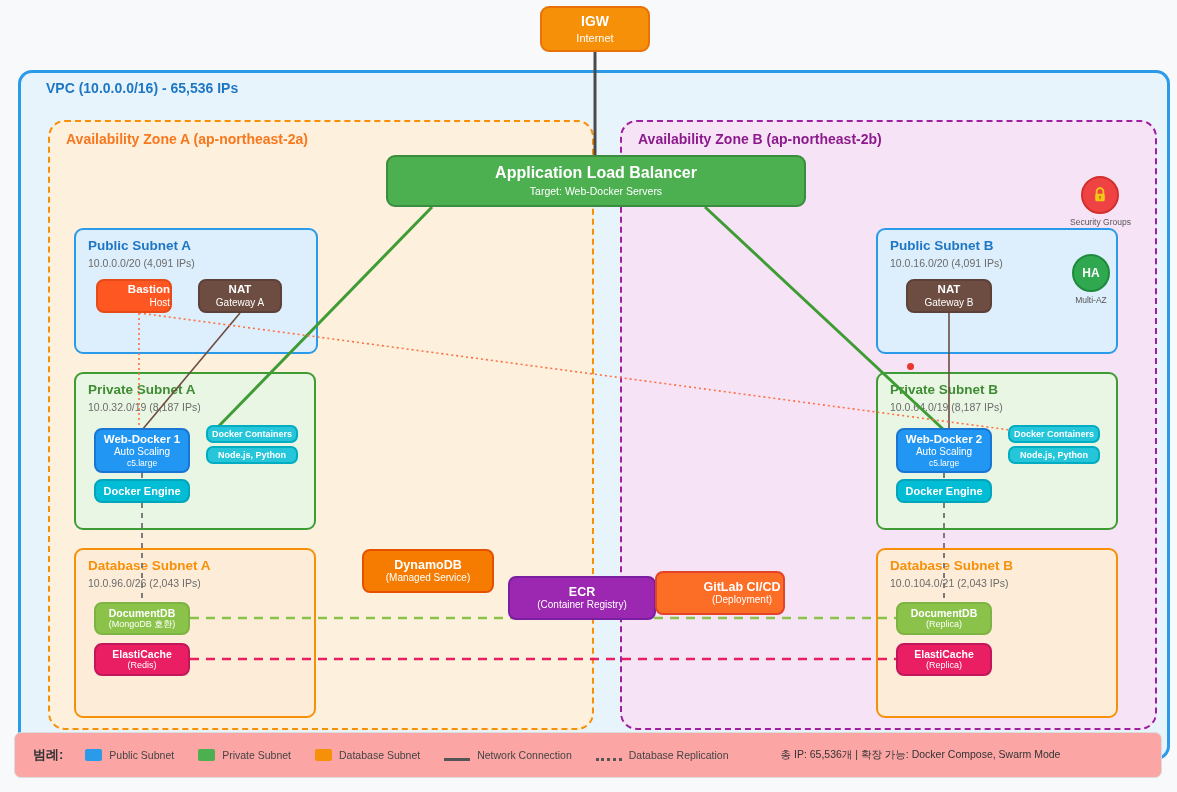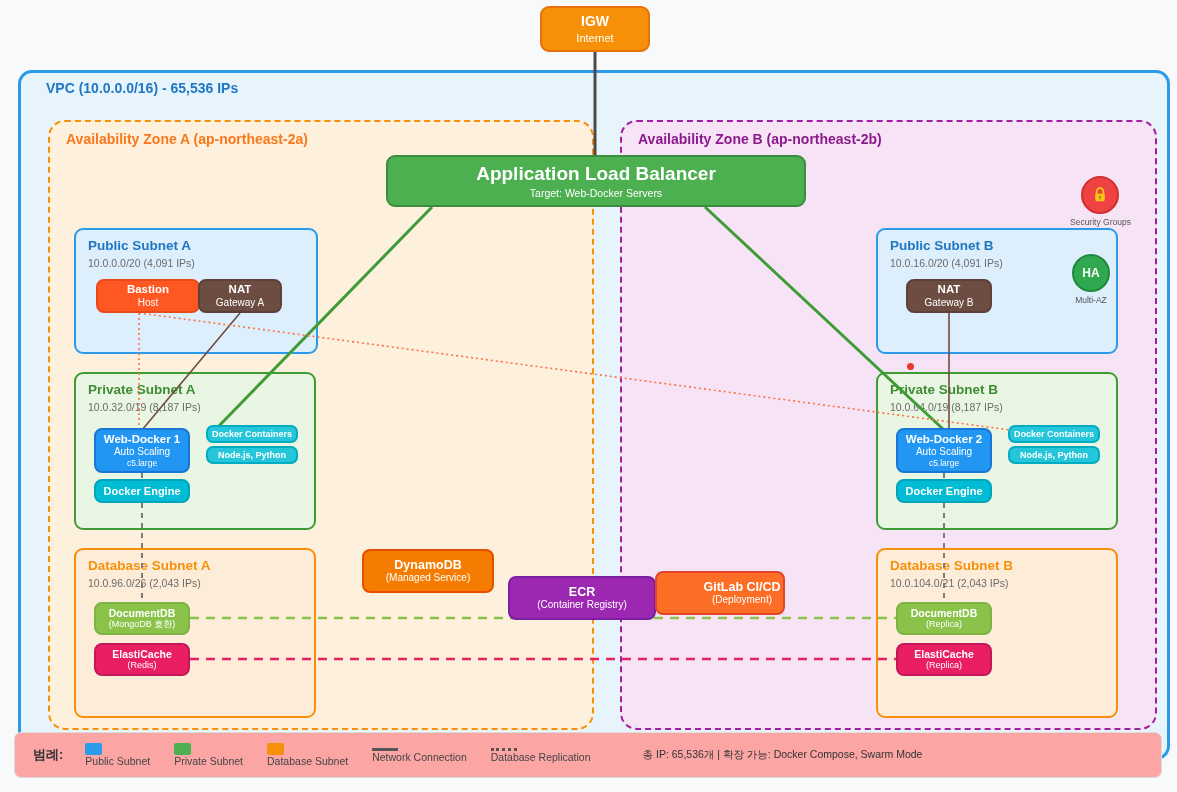--- a/index.html
+++ b/index.html
@@ -110,21 +110,21 @@
   #priv-b { left: 876px; top: 372px; width: 242px; height: 158px; }
   #db-a   { left: 74px;  top: 548px; width: 242px; height: 170px; }
   #db-b   { left: 876px; top: 548px; width: 242px; height: 170px; }
 
   
   #alb {
     left: 386px; top: 155px; width: 420px; height: 52px;
     background: #4caf50; border: 2px solid #3a8c3e;
     border-radius: 9px;
   }
-  #alb .t1 { font-size: 19px; }
+  #alb .t1 { font-size: 16px; }
   #alb .t2 { font-size: 10.5px; margin-top: 2px; }
 
   .bastion {
     background: #ff5722; border: 2px solid #e64a19;
   }
   .natgw {
     background: #6d4c41; border: 2px solid #5d4037;
   }
   .webdocker {
     background: #2196f3; border: 2px solid #1976d2;
@@ -145,21 +145,21 @@
   .dynamodb {
     background: #f57c00; border: 2px solid #e65100;
   }
   .ecr {
     background: #9c27b0; border: 2px solid #7b1fa2;
   }
   .gitlab {
     background: #fc6d26; border: 2px solid #e24329;
   }
 
-  #bastion-a { left: 96px; top: 279px; width: 104px; height: 34px; }
+  #bastion-a { left: 96px; top: 279px; width: 76px; height: 34px; align-items: flex-end; }
   #bastion-a .t1 { font-size: 11.5px; }
   #bastion-a .t2 { font-size: 10px; }
 
   #nat-a { left: 198px; top: 279px; width: 84px; height: 34px; }
   #nat-a .t1 { font-size: 11.5px; }
   #nat-a .t2 { font-size: 10px; }
 
   #nat-b { left: 906px; top: 279px; width: 86px; height: 34px; }
   #nat-b .t1 { font-size: 11.5px; }
   #nat-b .t2 { font-size: 10px; }
@@ -235,25 +235,24 @@
     display: flex; align-items: center;
     padding: 8px 18px;
     box-sizing: border-box;
     z-index: 10;
   }
   #legend-title {
     font-size: 13px; font-weight: bold; color: #333;
     margin-right: 22px;
   }
   .leg-item {
-    display: flex; align-items: flex-start;
+    display: flex; align-items: flex-end;
     margin-right: 24px;
     font-size: 10.5px; color: #444;
     white-space: nowrap;
-    flex-direction: column;
   }
   .leg-swatch {
     width: 17px; height: 12px; border-radius: 2px; margin-right: 7px;
   }
   .leg-line-solid {
     width: 26px; height: 0; border-top: 3px solid #555; margin-right: 7px;
   }
   .leg-line-dotted {
     width: 26px; height: 0; border-top: 3px dotted #555; margin-right: 7px;
   }

